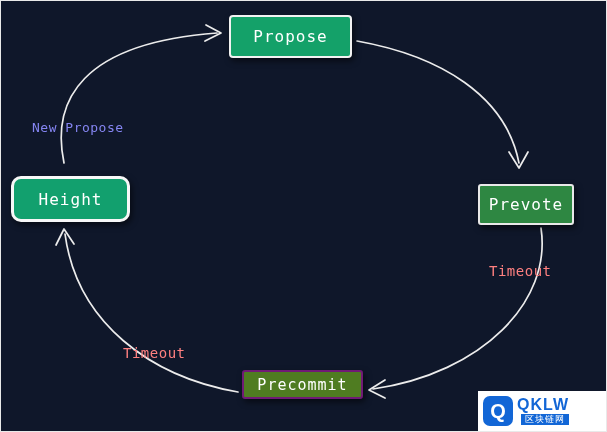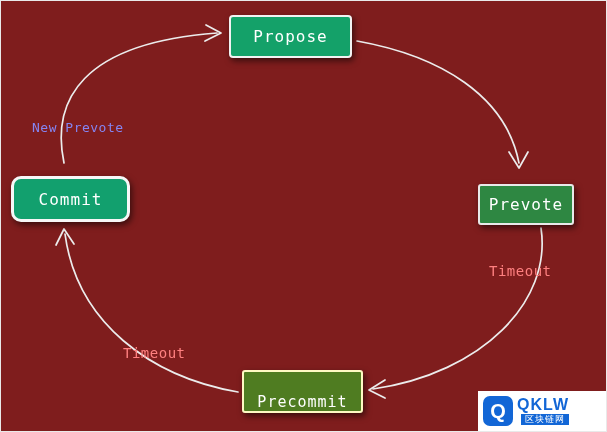--- a/index.html
+++ b/index.html
@@ -1,19 +1,19 @@
 <!DOCTYPE html>
 <html><head>
 <meta charset="utf-8">
 <style>
   html,body{margin:0;padding:0;}
   .canvas{
     position:relative;
     width:607px;height:432px;
-    background:#7f1d1d;
+    background:#0f172a;
     overflow:hidden;
     font-family:"DejaVu Sans Mono", monospace;
     border:1px solid #e9e9e9;
     box-sizing:border-box;
   }
   .arrows{position:absolute;top:0;left:0;width:607px;height:432px;}
   .arrows path{fill:none;stroke:#ececec;stroke-width:1.7;stroke-linecap:round;stroke-linejoin:round;}
   .node{
     position:absolute;
     display:flex;align-items:center;justify-content:center;
@@ -25,24 +25,23 @@
   }
   .node-propose{
     left:228px;top:14px;width:123px;height:43px;
     background:#14a169;border:2px solid #f2f2f2;border-radius:4px;
   }
   .node-prevote{
     left:477px;top:183px;width:96px;height:41px;
     background:#2e8742;border:2px solid #e9e9e9;border-radius:3px;
   }
   .node-precommit{
-    left:241px;top:369px;width:121px;height:43px;
-    background:#4f7c21;border:2px solid #fef9c3;border-radius:3px;
+    left:241px;top:369px;width:121px;height:29px;
+    background:#4f7c21;border:2px solid #701a75;border-radius:3px;
     font-size:15px;
-    align-items:flex-end;
   }
   .node-commit{
     left:10px;top:175px;width:119px;height:46px;
     background:#12a06e;border:3px solid #f7f7f7;border-radius:10px;
   }
   .float-label{
     position:absolute;
     font-size:13px;
     letter-spacing:0.5px;
     white-space:nowrap;
@@ -110,24 +109,24 @@
 
   <div class="node node-prevote">
     <span>Prevote</span>
   </div>
 
   <div class="node node-precommit">
     <span>Precommit</span>
   </div>
 
   <div class="node node-commit">
-    <span>Commit</span>
+    <span>Height</span>
   </div>
 
-  <div class="float-label label-new-height">New Prevote</div>
+  <div class="float-label label-new-height">New Propose</div>
 
   <div class="float-label label-timeout-right">Timeout</div>
 
   <div class="float-label label-timeout-left">Timeout</div>
 
   <div class="logo">
     <div class="logo-icon">Q</div>
     <div class="logo-text-col">
       <span class="logo-brand">QKLW</span>
       <span class="logo-sub">区块链网</span>

